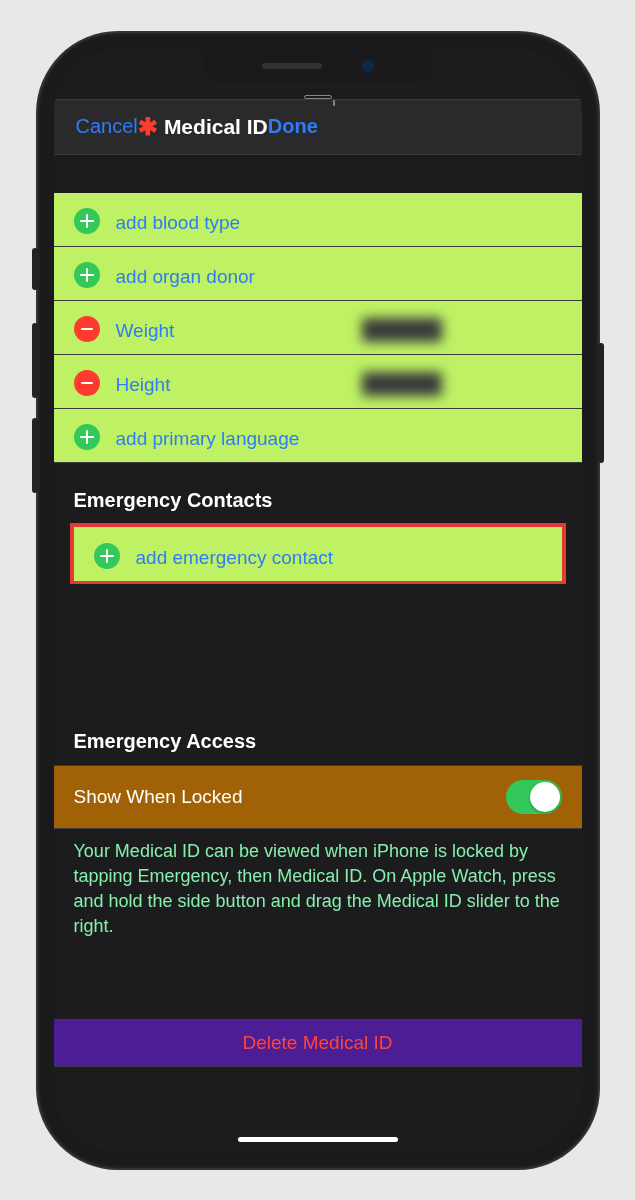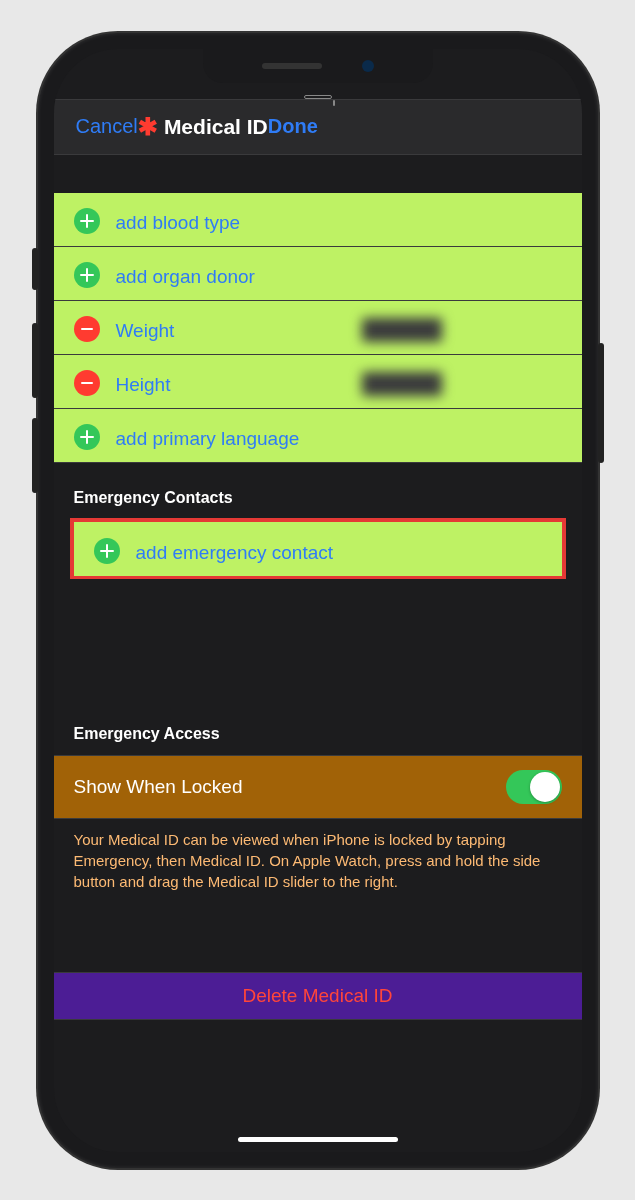--- a/index.html
+++ b/index.html
@@ -100,21 +100,21 @@
   .row-label{ color:#2f7cf6; font-size:19px; }
   .row-value{
     margin-left:auto; margin-right:120px;
     width:80px; height:24px;
     background:#3a3a3c;
     filter: blur(6px);
     border-radius:2px;
   }
   .section-header{
     padding:26px 20px 12px 20px;
-    font-size:16px; font-weight:600; color:#fff;
+    font-size:20px; font-weight:600; color:#fff;
     background:#1c1c1e;
   }
   .highlight{
     border:4px solid #e53935;
     margin:-1px 16px;
   }
   .highlight .row{ border:none; }
   .gap{ height:120px; background:#1c1c1e;}
   .toggle-row{
     display:flex; align-items:center; justify-content:space-between;
@@ -122,21 +122,21 @@
     border-top:0.5px solid #3a3a3c;
     border-bottom:0.5px solid #3a3a3c;
   }
   .toggle-label{ font-size:19px; color:#fff;}
   .toggle{
     width:56px; height:34px; background:#34c759; border-radius:20px; position:relative;
   }
   .toggle-knob{ width:30px;height:30px;background:#fff;border-radius:50%;position:absolute;top:2px;right:2px; box-shadow:0 1px 3px rgba(0,0,0,0.3);}
   .footer-text{
     padding:10px 20px 20px 20px;
-    font-size:15px; color:#fdba74; line-height:1.4;
+    font-size:18px; color:#86efac; line-height:1.4;
     background:#1c1c1e;
   }
   .gap2{ height:60px; background:#1c1c1e;}
   .delete-row{
     padding:12px 20px; text-align:center;
     background:#4c1d95;
     border-top:0.5px solid #3a3a3c;
     border-bottom:0.5px solid #3a3a3c;
     color:#ff453a; font-size:19px;
   }

